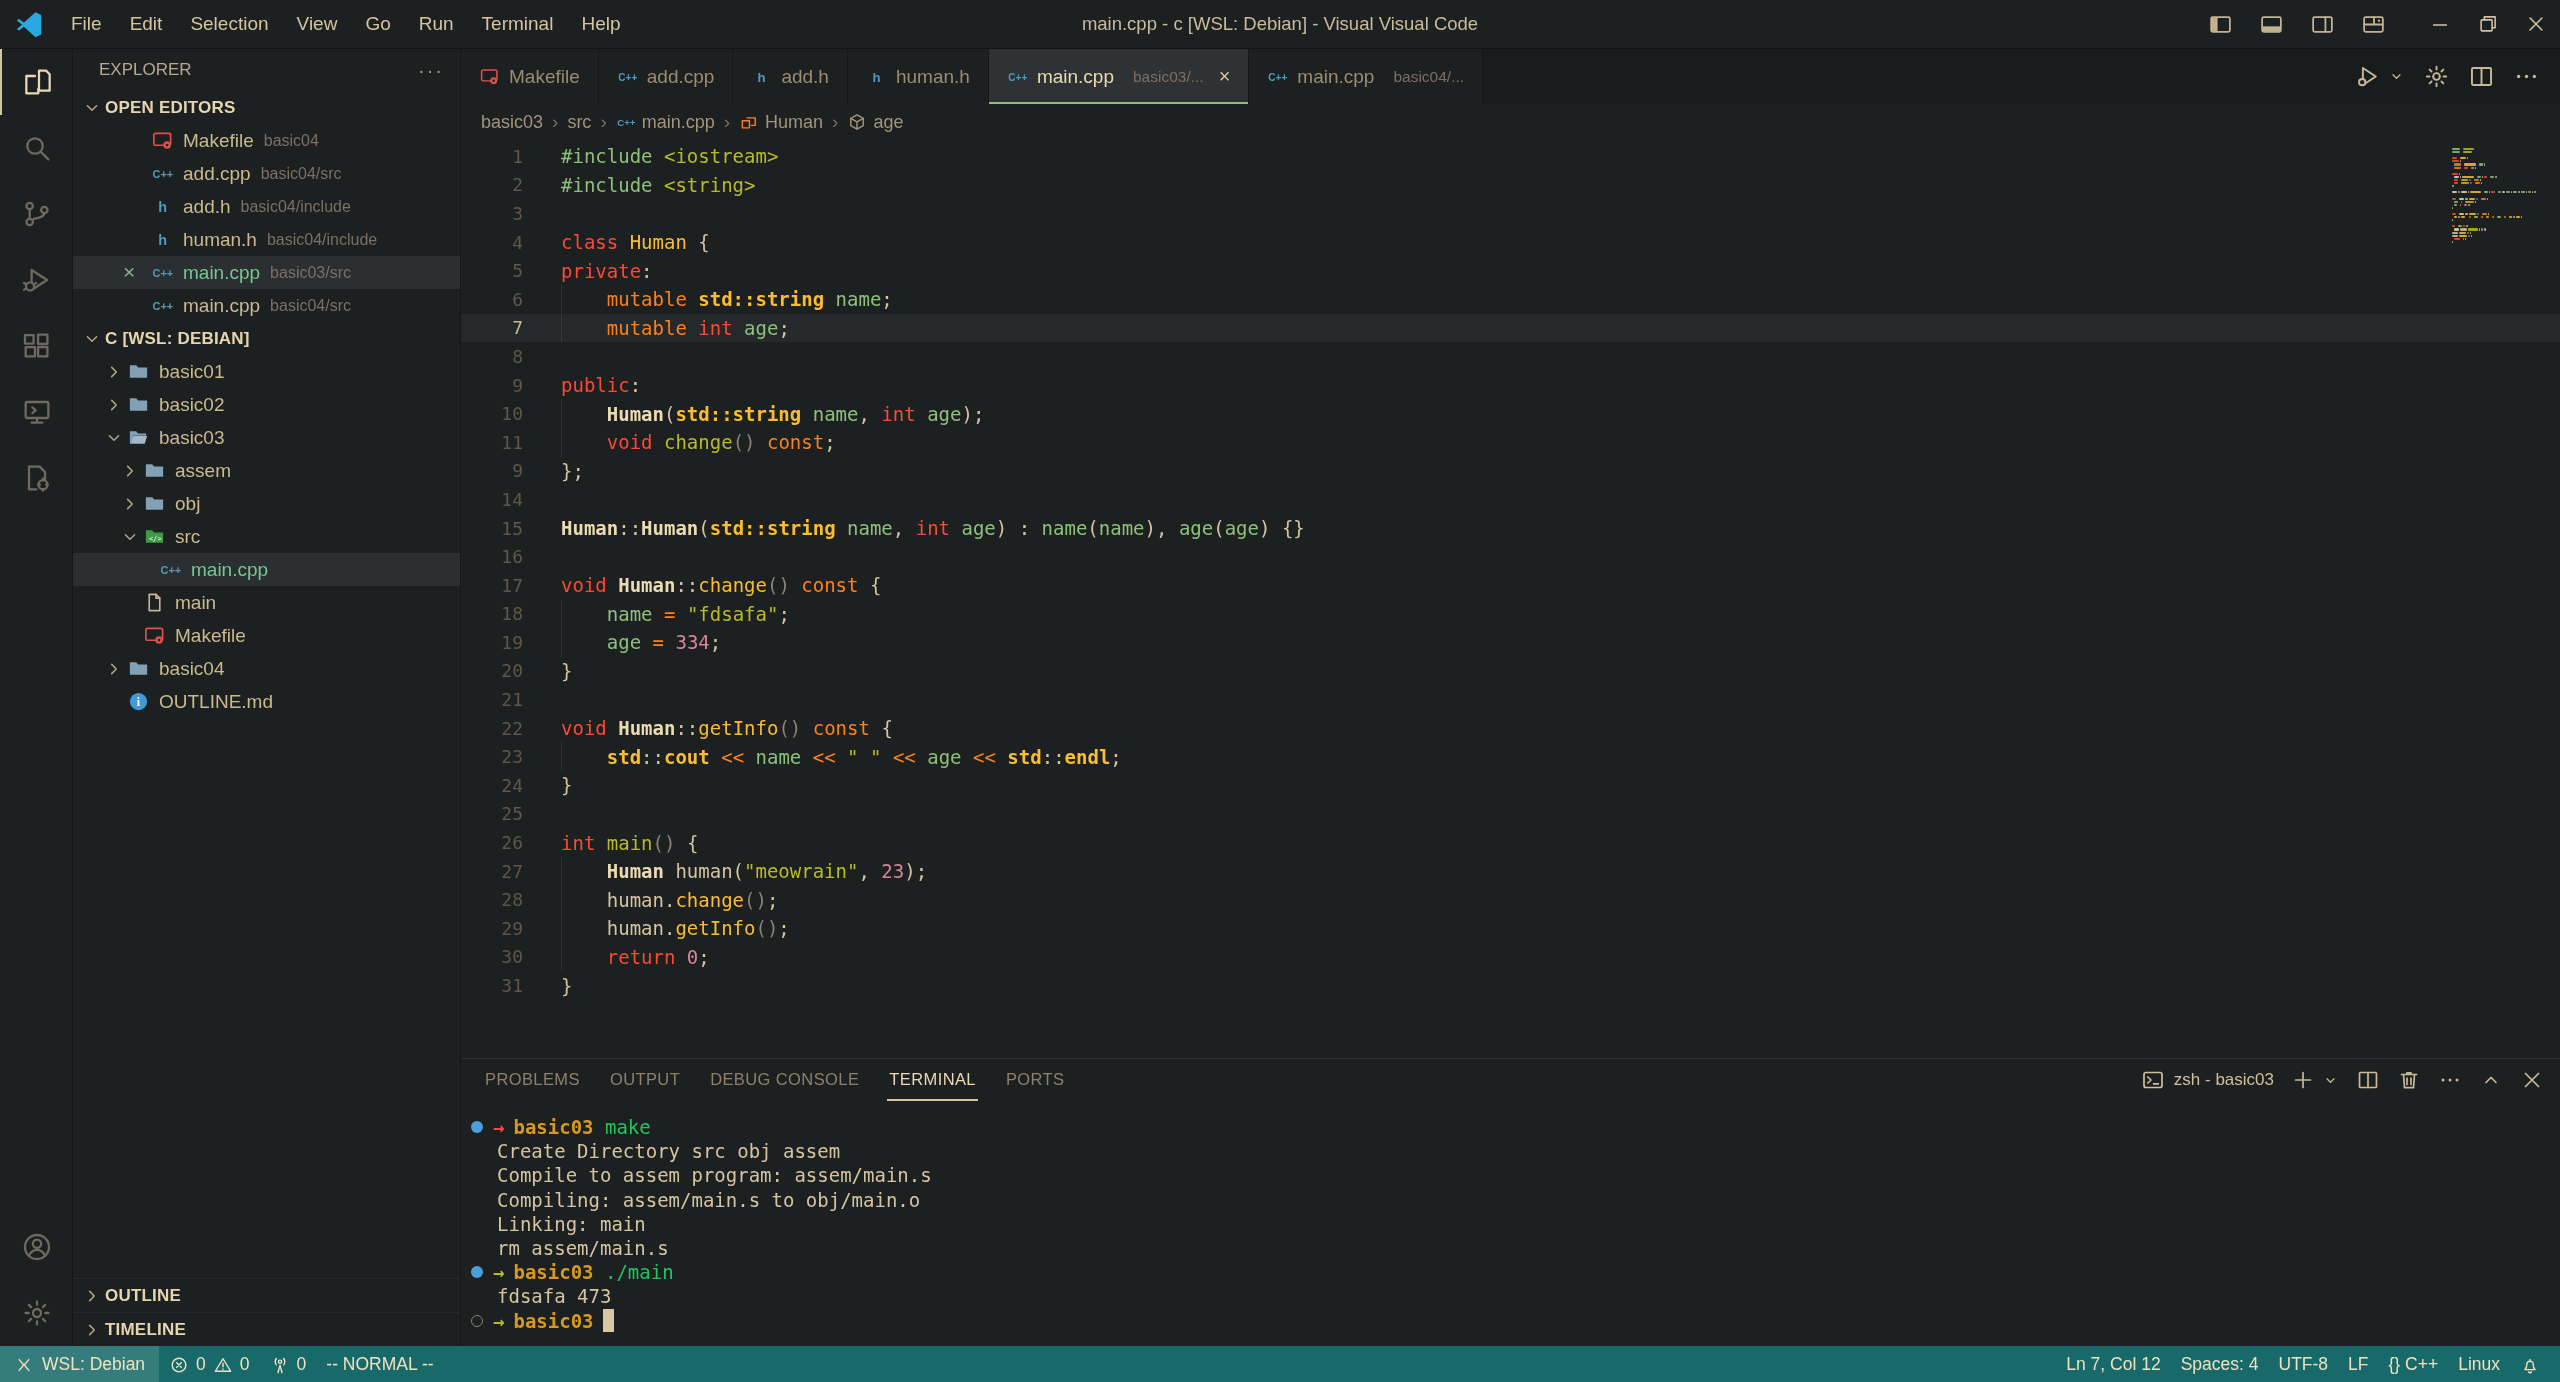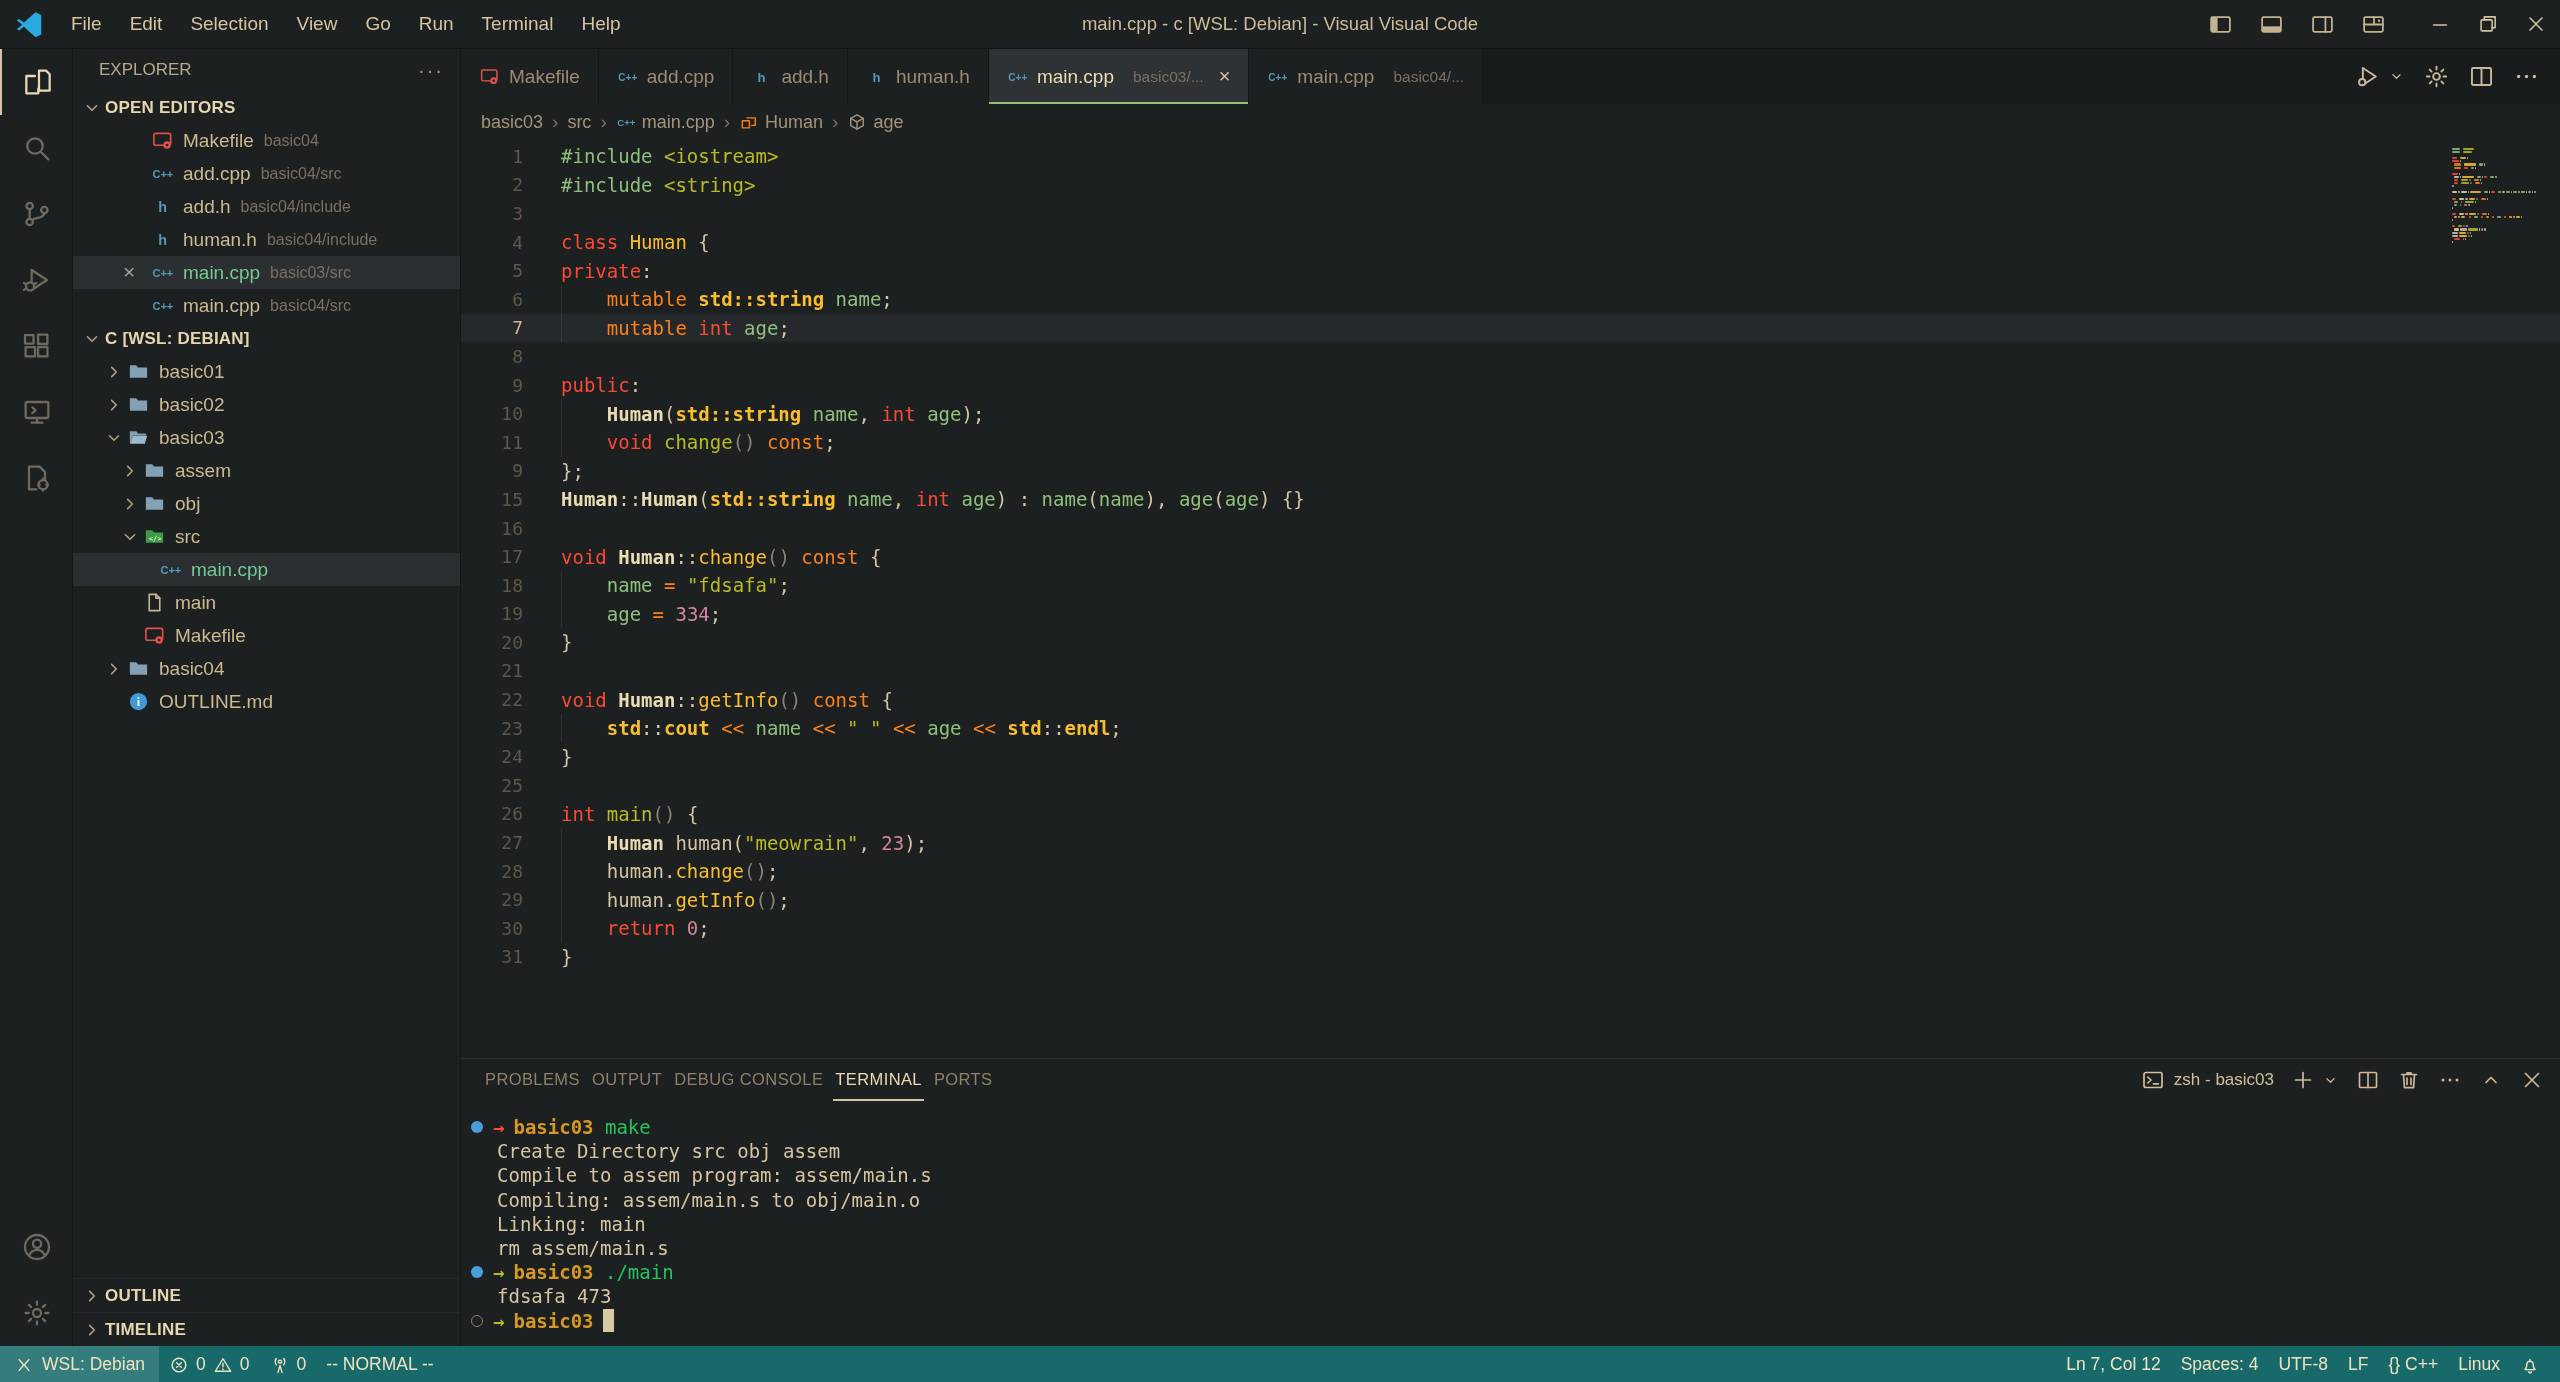--- a/index.html
+++ b/index.html
@@ -86,21 +86,21 @@
   .f{color:#d5c4a1}.d{color:#8a8374}.r{color:#fb4934}.o{color:#fe8019}.y{color:#fabd2f}
   .b{color:#fabd2f;font-weight:bold}.g{color:#b8bb26}.a{color:#8ec07c}.p{color:#d3869b}
   .w{color:#ebdbb2;font-weight:bold}
   .minimap{position:absolute;top:8px;right:16px;width:92px;display:flex;flex-direction:column;gap:1px;}
   .mm-row{display:flex;height:2.1px;gap:1px;}
   .mm-row span{height:100%;opacity:.85;border-radius:1px;}
 
   
   .panel{height:287px;border-top:1px solid #2c2f31;display:flex;flex-direction:column;}
   .panel-head{height:42px;display:flex;align-items:center;padding:0 16px 0 22px;}
-  .ptabs{display:flex;align-items:stretch;height:100%;gap:8px;}
+  .ptabs{display:flex;align-items:stretch;height:100%;gap:26px;}
   .ptab{display:flex;align-items:center;font-size:16.5px;letter-spacing:.4px;color:#8f8069;cursor:pointer;
         border-bottom:2px solid transparent;box-sizing:border-box;padding:0 2px;}
   .ptab.active{color:#ead9b2;border-bottom-color:#d5c4a1;}
   .panel-right{margin-left:auto;display:flex;align-items:center;gap:17px;color:#c9b99a;}
   .pterm{display:flex;align-items:center;gap:9px;font-size:17px;color:#d0bf9c;}
   .panel-right .ic{width:24px;height:24px;cursor:pointer;}
   .panel-right .ic.small{width:17px;height:17px;margin-left:-10px;}
 
   
   .terminal{flex:1;font-family:"DejaVu Sans Mono",monospace;font-size:19px;color:#d5c4a1;padding:14px 0 0 10px;}
@@ -655,20 +655,21 @@
         <div class="cl"><span class="ln">3</span><span class="lt"></span></div>
         <div class="cl"><span class="ln">4</span><span class="lt"><span class="r">class</span><span class="f"> </span><span class="y">Human</span><span class="f"> {</span></span></div>
         <div class="cl"><span class="ln">5</span><span class="lt"><span class="r">private</span><span class="f">:</span></span></div>
         <div class="cl g"><span class="ln">6</span><span class="lt"><span class="f">    </span><span class="o">mutable</span><span class="f"> </span><span class="b">std::string</span><span class="f"> </span><span class="a">name</span><span class="f">;</span></span></div>
         <div class="cl cur g"><span class="ln">7</span><span class="lt"><span class="f">    </span><span class="o">mutable</span><span class="f"> </span><span class="r">int</span><span class="f"> </span><span class="a">age</span><span class="f">;</span></span></div>
         <div class="cl"><span class="ln">8</span><span class="lt"></span></div>
         <div class="cl"><span class="ln">9</span><span class="lt"><span class="r">public</span><span class="f">:</span></span></div>
         <div class="cl g"><span class="ln">10</span><span class="lt"><span class="f">    </span><span class="w">Human</span><span class="f">(</span><span class="b">std::string</span><span class="f"> </span><span class="a">name</span><span class="f">, </span><span class="r">int</span><span class="f"> </span><span class="a">age</span><span class="f">);</span></span></div>
         <div class="cl g"><span class="ln">11</span><span class="lt"><span class="f">    </span><span class="r">void</span><span class="f"> </span><span class="g">change</span><span class="d">()</span><span class="f"> </span><span class="o">const</span><span class="f">;</span></span></div>
         <div class="cl"><span class="ln">9</span><span class="lt"><span class="f">};</span></span></div>
+        <div class="cl"><span class="ln">14</span><span class="lt"></span></div>
         <div class="cl"><span class="ln">15</span><span class="lt"><span class="w">Human</span><span class="f">::</span><span class="w">Human</span><span class="f">(</span><span class="b">std::string</span><span class="f"> </span><span class="a">name</span><span class="f">, </span><span class="r">int</span><span class="f"> </span><span class="a">age</span><span class="f">) : </span><span class="a">name</span><span class="f">(</span><span class="a">name</span><span class="f">), </span><span class="a">age</span><span class="f">(</span><span class="a">age</span><span class="f">) </span><span class="f">{}</span></span></div>
         <div class="cl"><span class="ln">16</span><span class="lt"></span></div>
         <div class="cl"><span class="ln">17</span><span class="lt"><span class="r">void</span><span class="f"> </span><span class="w">Human</span><span class="f">::</span><span class="y">change</span><span class="d">()</span><span class="f"> </span><span class="o">const</span><span class="f"> {</span></span></div>
         <div class="cl g"><span class="ln">18</span><span class="lt"><span class="f">    </span><span class="a">name</span><span class="f"> </span><span class="o">=</span><span class="f"> </span><span class="g">"fdsafa"</span><span class="f">;</span></span></div>
         <div class="cl g"><span class="ln">19</span><span class="lt"><span class="f">    </span><span class="a">age</span><span class="f"> </span><span class="o">=</span><span class="f"> </span><span class="p">334</span><span class="f">;</span></span></div>
         <div class="cl"><span class="ln">20</span><span class="lt"><span class="f">}</span></span></div>
         <div class="cl"><span class="ln">21</span><span class="lt"></span></div>
         <div class="cl"><span class="ln">22</span><span class="lt"><span class="r">void</span><span class="f"> </span><span class="w">Human</span><span class="f">::</span><span class="y">getInfo</span><span class="d">()</span><span class="f"> </span><span class="o">const</span><span class="f"> {</span></span></div>
         <div class="cl g"><span class="ln">23</span><span class="lt"><span class="f">    </span><span class="b">std</span><span class="f">::</span><span class="b">cout</span><span class="f"> </span><span class="o">&lt;&lt;</span><span class="f"> </span><span class="a">name</span><span class="f"> </span><span class="o">&lt;&lt;</span><span class="f"> </span><span class="g">" "</span><span class="f"> </span><span class="o">&lt;&lt;</span><span class="f"> </span><span class="a">age</span><span class="f"> </span><span class="o">&lt;&lt;</span><span class="f"> </span><span class="b">std</span><span class="f">::</span><span class="b">endl</span><span class="f">;</span></span></div>
         <div class="cl"><span class="ln">24</span><span class="lt"><span class="f">}</span></span></div>

